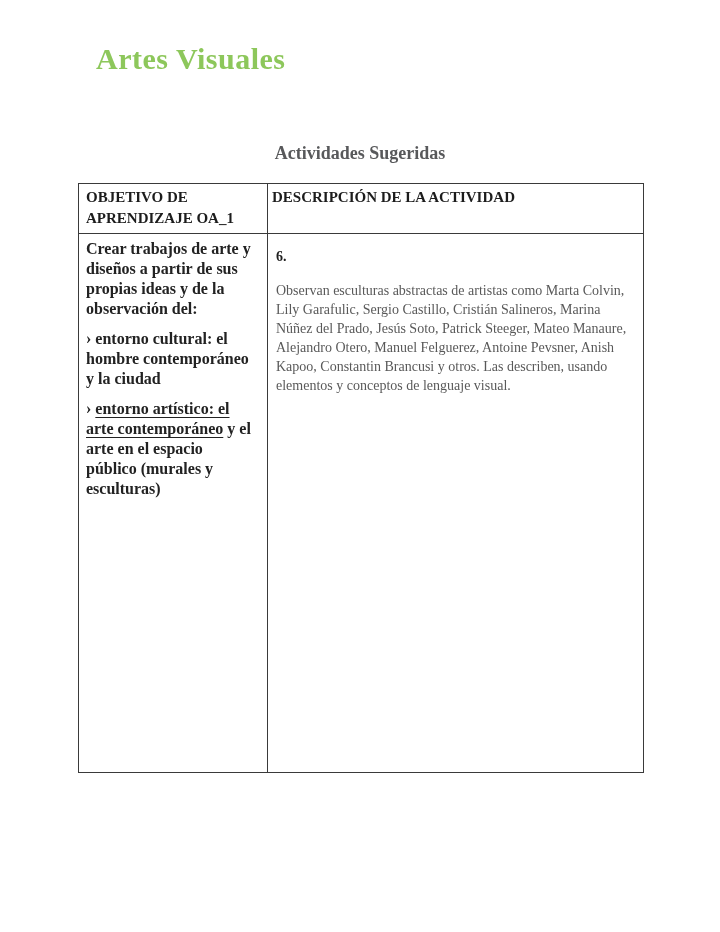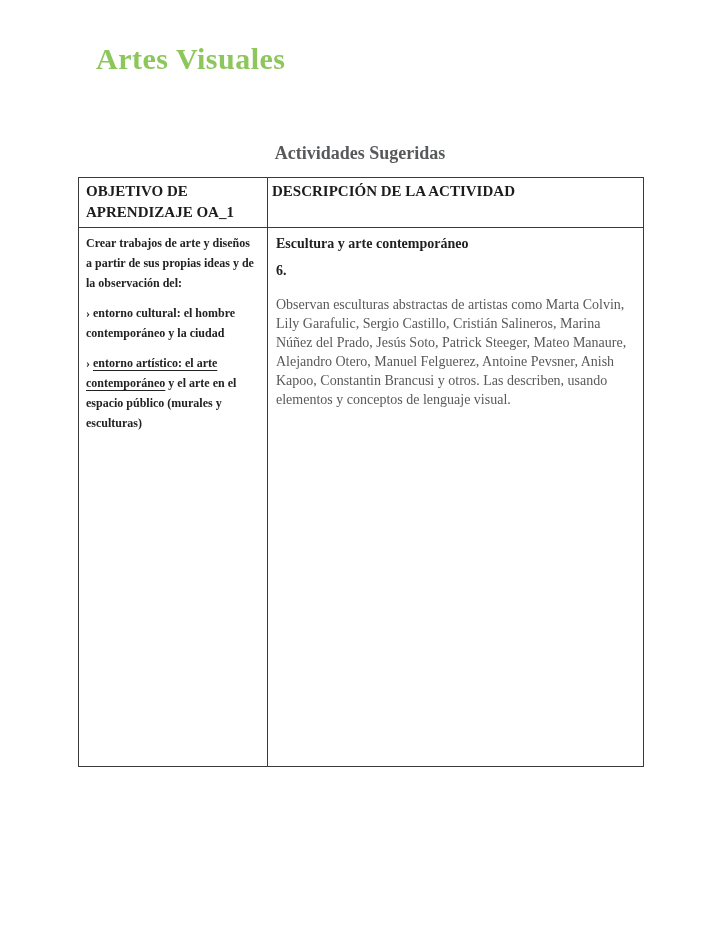--- a/index.html
+++ b/index.html
@@ -54,21 +54,21 @@
     top: 143px;
     text-align: center;
     font-size: 18px;
     font-weight: bold;
     color: #58595b;
   }
   
   .doc-table {
     position: absolute;
     left: 78px;
-    top: 177px;
+    top: 183px;
     width: 566px;
     height: 590px;
     border: 1px solid #3a3a3a;
     box-sizing: border-box;
     display: flex;
     flex-direction: column;
     background: #ffffff;
   }
   .t-row {
     display: flex;
@@ -93,21 +93,21 @@
     font-size: 15px;
     font-weight: bold;
     color: #1c1c1c;
     line-height: 21px;
   }
   .th-cell.c1 { padding: 3px 4px 0 7px; text-align: left; }
   .th-cell.c2 { padding: 3px 4px 0 4px; text-align: left; }
   
   .objective-cell {
     padding: 5px 12px 0 7px;
-    font-size: 12px;
+    font-size: 16px;
     font-weight: bold;
     color: #222222;
     line-height: 20px;
   }
   .objective-cell p { margin: 0 0 10px 0; }
   .objective-cell u {
     text-decoration: underline;
     text-underline-offset: 3px;
     text-decoration-thickness: 1px;
   }
@@ -160,21 +160,20 @@
         </p>
         <p>
           <span>› entorno cultural: el hombre contemporáneo y la ciudad</span>
         </p>
         <p>
           <span>› </span><u>entorno artístico: el arte contemporáneo</u><span> y el arte en el espacio público (murales y esculturas)</span>
         </p>
       </div>
 
       <div class="c2 activity-cell">
-        <p class="activity-topic">Escultura y arte contemporáneo</p>
         <p class="activity-number">6.</p>
         <p class="activity-description">Observan esculturas abstractas de artistas como Marta Colvin, Lily Garafulic, Sergio Castillo, Cristián Salineros, Marina Núñez del Prado, Jesús Soto, Patrick Steeger, Mateo Manaure, Alejandro Otero, Manuel Felguerez, Antoine Pevsner, Anish Kapoo, Constantin Brancusi y otros. Las describen, usando elementos y conceptos de lenguaje visual.</p>
       </div>
 
     </div>
   </div>
 
 </div>
 
 </body></html>

